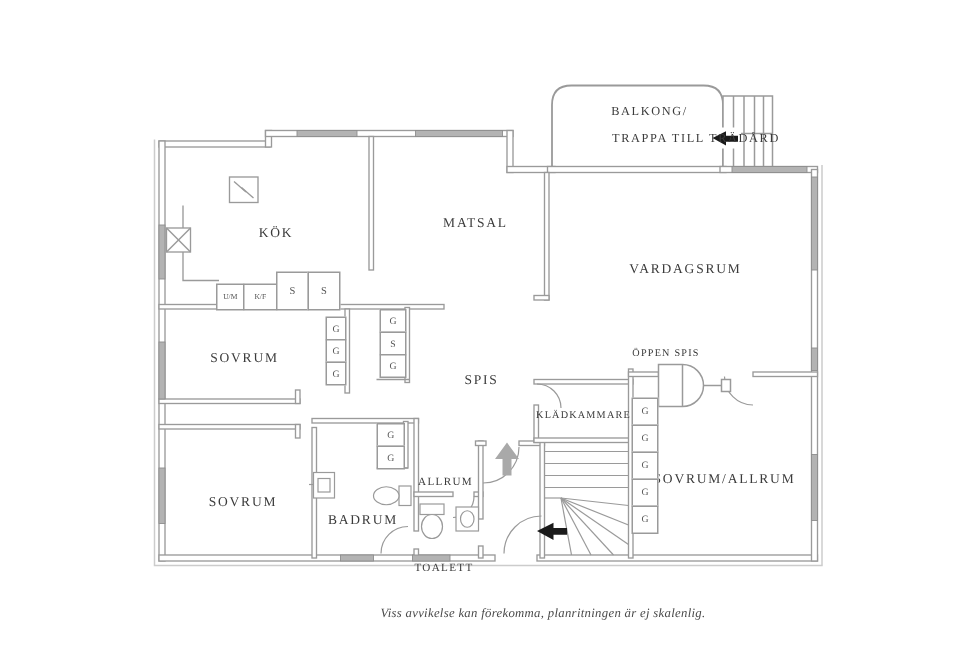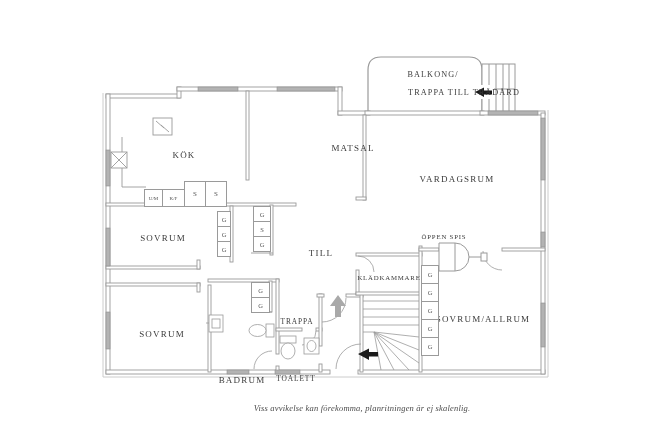--- a/index.html
+++ b/index.html
@@ -168,29 +168,29 @@
   <g>
     <polygon points="358,354 369,348.5 369,352 378,352 378,356.5 369,356.5 369,360" fill="#1a1a1a"></polygon>
   </g>
   <g>
     <rect x="474" y="85" width="20" height="14" fill="#ffffff" stroke="none"></rect>
     <polygon points="475,92 484,87.5 484,90.5 492,90.5 492,94.5 484,94.5 484,97" fill="#1a1a1a"></polygon>
   </g>
 </svg>
 
 <div class="lbl" style="left:184px;top:155px;">KÖK</div>
-<div class="lbl" style="left:317px;top:148px;margin-left:36px;">MATSAL</div>
+<div class="lbl" style="left:317px;top:148px;">MATSAL</div>
 <div class="lbl" style="left:457px;top:179px;">VARDAGSRUM</div>
 <div class="lbl" style="left:163px;top:238px;">SOVRUM</div>
-<div class="lbl" style="left:321px;top:253px;">TILL</div>
+<div class="lbl" style="left:321px;top:253px;">SPIS</div>
 <div class="lbl small" style="left:389px;top:277px;">KLÄDKAMMARE</div>
 <div class="lbl" style="left:483px;top:319px;">SOVRUM/ALLRUM</div>
 <div class="lbl" style="left:162px;top:334px;">SOVRUM</div>
-<div class="lbl" style="left:242px;top:346px;margin-top:34px;">BADRUM</div>
-<div class="lbl mid" style="left:297px;top:321px;">TRAPPA</div>
+<div class="lbl" style="left:242px;top:346px;">BADRUM</div>
+<div class="lbl mid" style="left:297px;top:321px;">ALLRUM</div>
 <div class="lbl mid" style="left:296px;top:368px;margin-top:10px;">TOALETT</div>
 <div class="lbl small" style="left:444px;top:236px;">ÖPPEN SPIS</div>
 <div class="lbl balk" style="left:433px;top:74px;">BALKONG/</div>
 <div class="lbl balk" style="left:428px;top:92px;margin-left:36px;">TRAPPA TILL TRÄDÅRD</div>
 
 <div class="cab app" style="left:144px;top:189px;width:19px;height:18px;">
       <span>U/M</span>
     </div>
 <div class="cab app" style="left:162px;top:189px;width:23px;height:18px;">
       <span>K/F</span>

